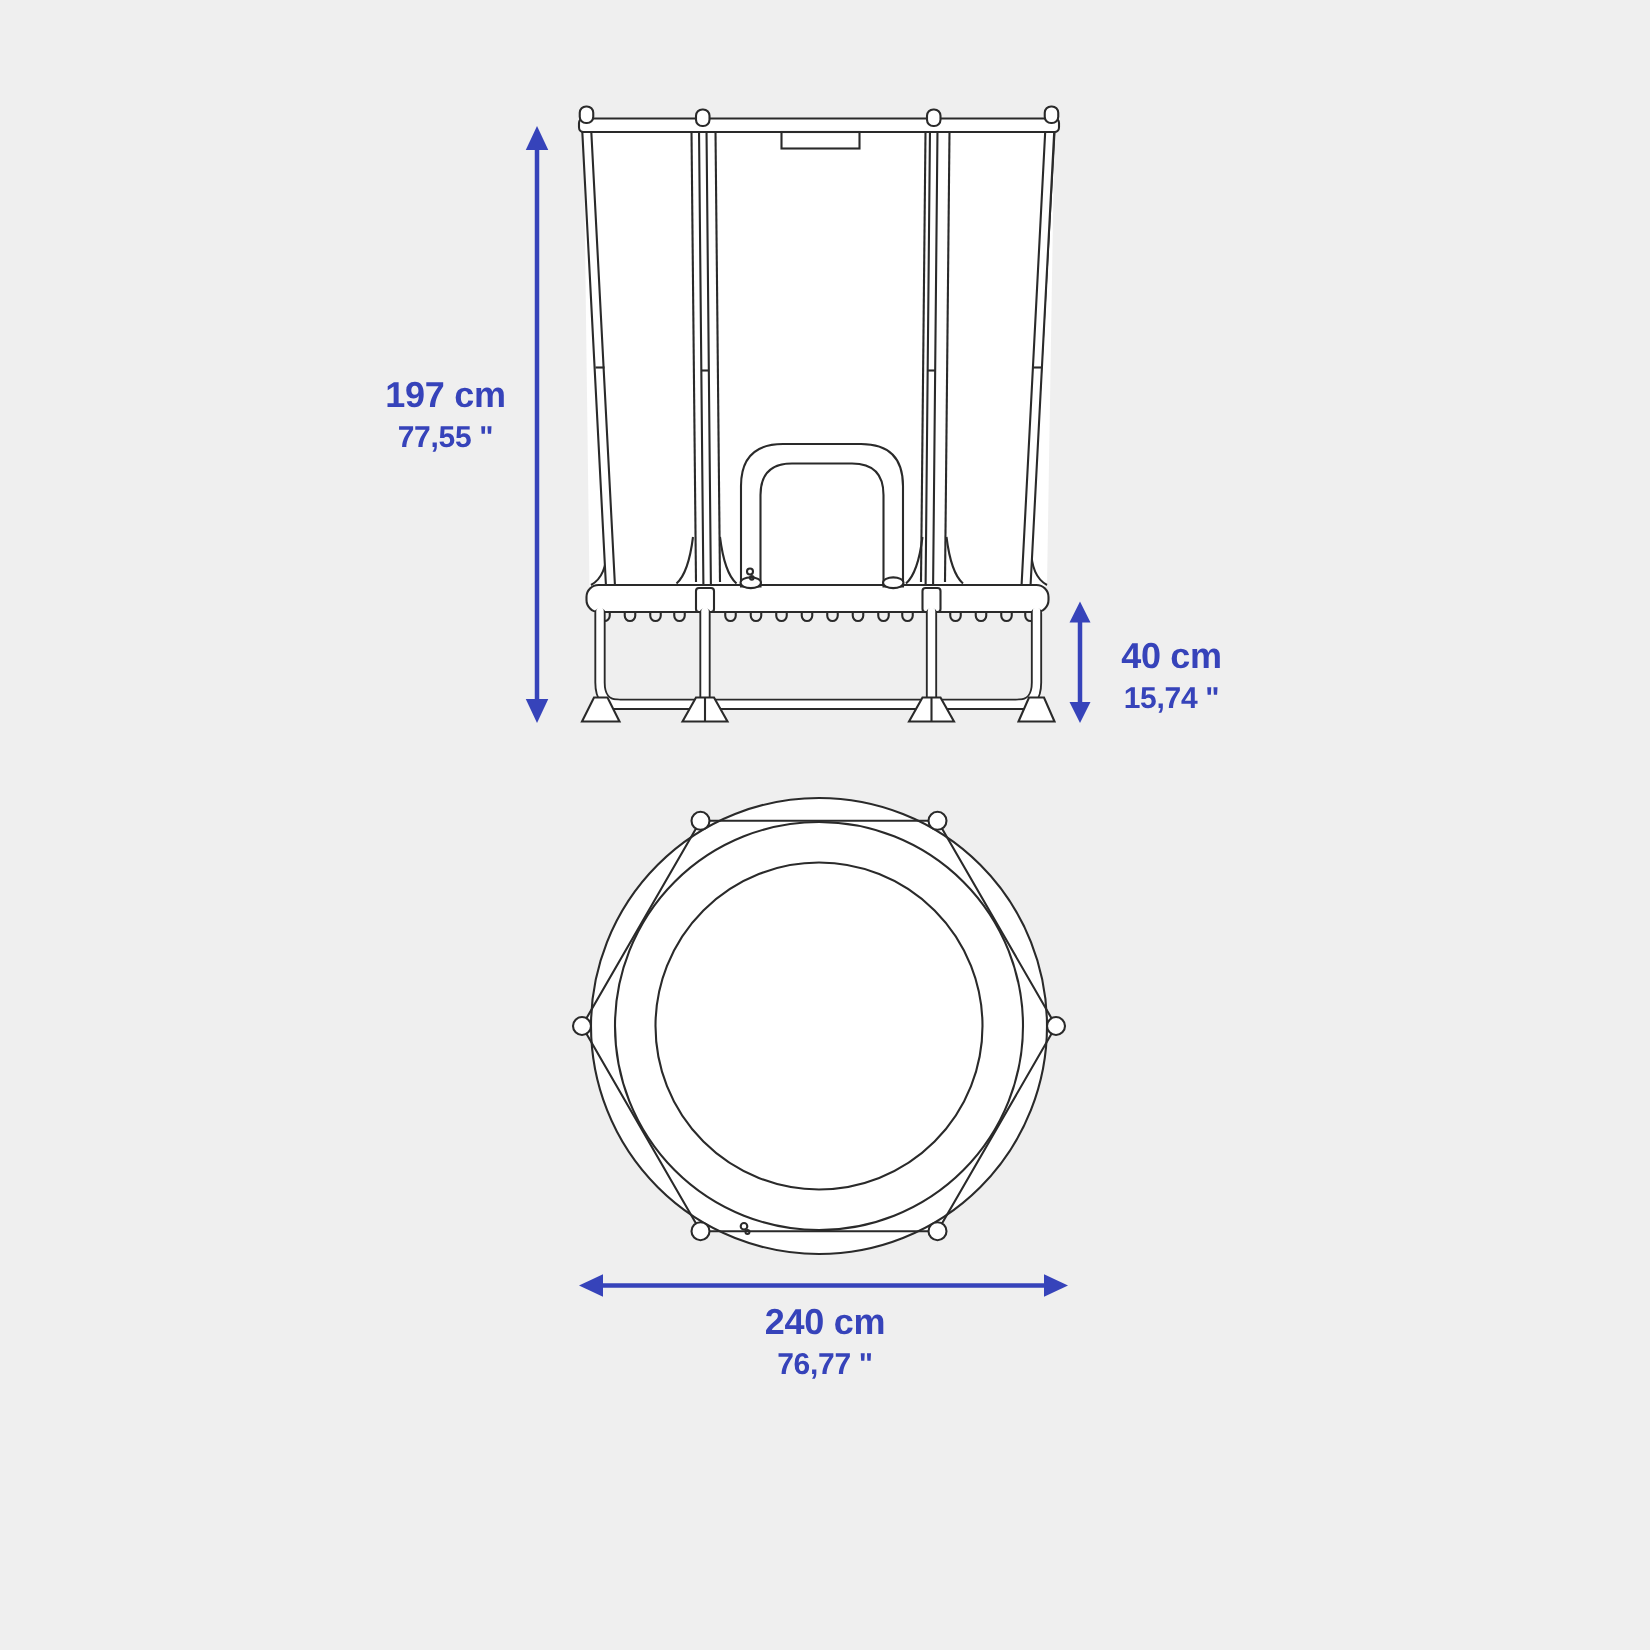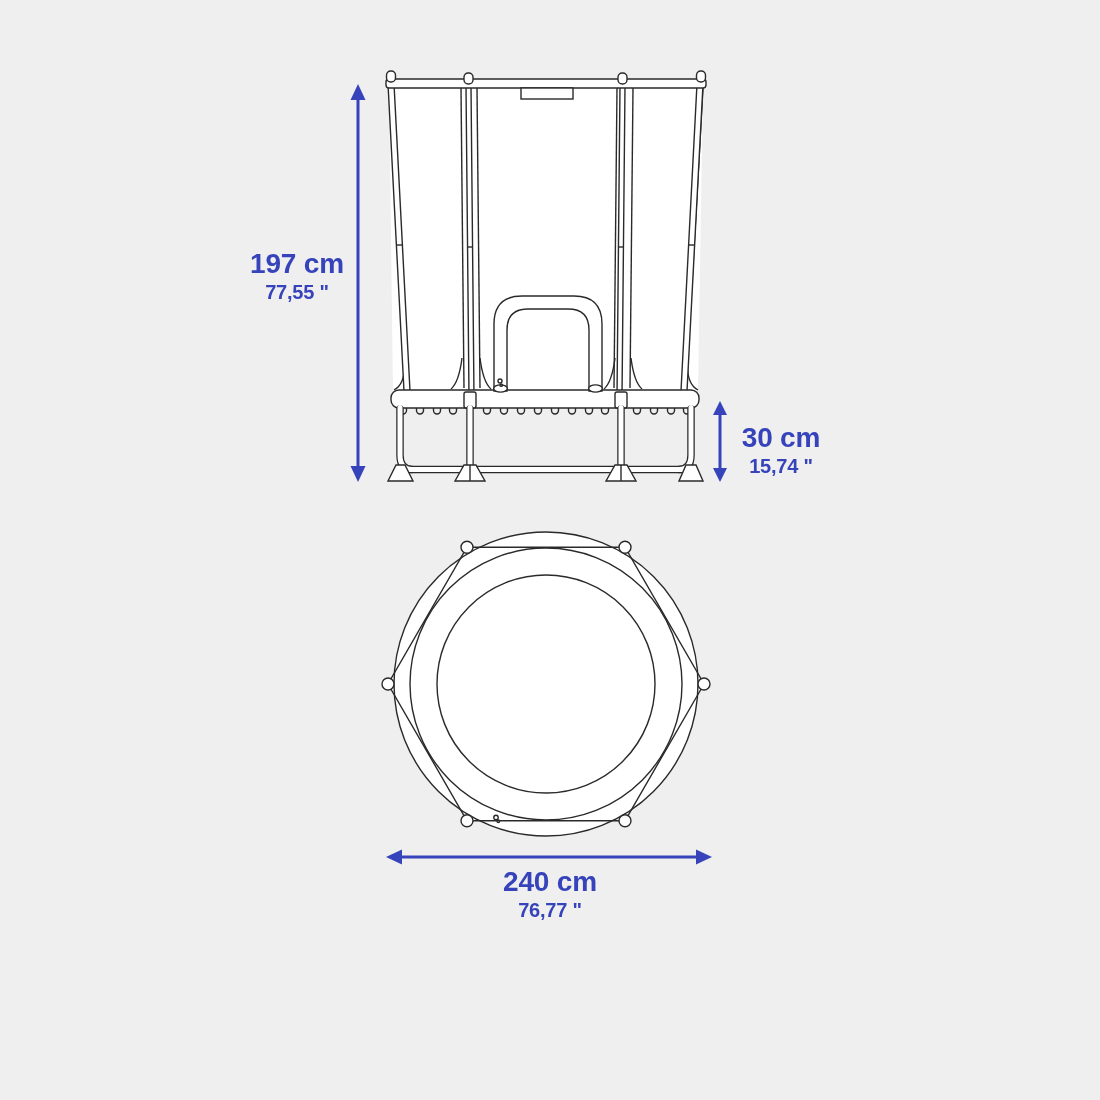--- a/index.html
+++ b/index.html
@@ -20,21 +20,21 @@
   .fo{fill:var(--white);stroke:none;}
   .tube-d{stroke:var(--line);stroke-width:7.5;fill:none;stroke-linecap:round;}
   .tube-w{stroke:var(--white);stroke-width:5;fill:none;stroke-linecap:round;}
   .arrow-shaft{stroke:var(--accent);stroke-width:3;fill:none;}
   .arrow-head{fill:var(--accent);stroke:none;}
   
   .dim-label{
     position:absolute;color:var(--accent);text-align:center;
     transform:translateX(-50%);white-space:nowrap;
   }
-  .dim-metric{font-size:28px;font-weight:700;letter-spacing:-0.2px;line-height:27px;}
+  .dim-metric{font-size:24px;font-weight:700;letter-spacing:-0.2px;line-height:27px;}
   .dim-imperial{font-size:20px;font-weight:600;letter-spacing:-0.2px;line-height:24px;margin-top:3px;}
 </style>
 </head>
 <body>
 
 <div class="stage">
 
   <svg width="1100" height="1100" viewBox="0 0 1100 1100">
 
     <g>
@@ -175,21 +175,21 @@
       <polygon class="arrow-head" points="712,857 696,849.5 696,864.5"></polygon>
     </g>
   </svg>
 
   <div class="dim-label" style="left:297px; top:250px;">
     <div class="dim-metric">197 cm</div>
     <div class="dim-imperial">77,55 "</div>
   </div>
 
   <div class="dim-label" style="left:781px; top:424px;">
-    <div class="dim-metric">30 cm</div>
+    <div class="dim-metric">40 cm</div>
     <div class="dim-imperial">15,74 "</div>
   </div>
 
   <div class="dim-label" style="left:550px; top:868px;">
     <div class="dim-metric">240 cm</div>
     <div class="dim-imperial">76,77 "</div>
   </div>
 
 </div>
 

